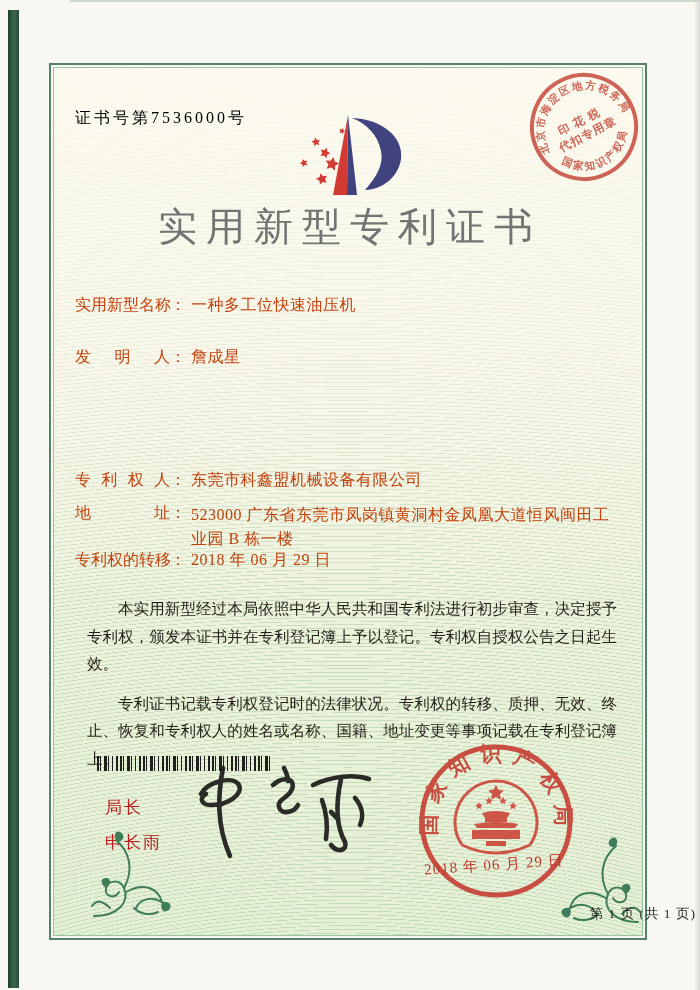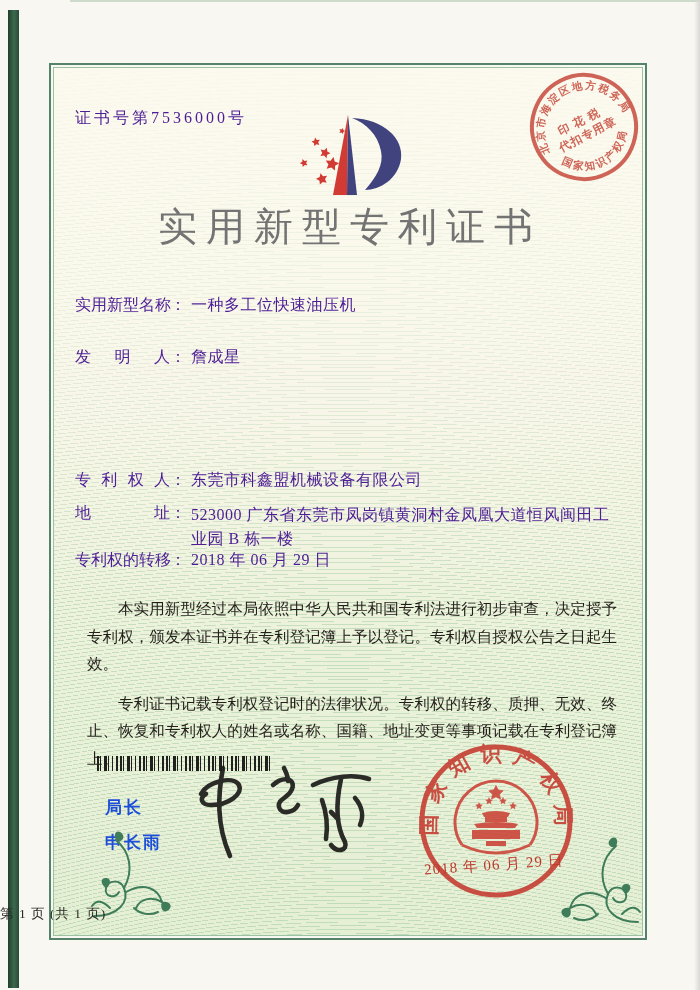--- a/index.html
+++ b/index.html
@@ -15,54 +15,54 @@
   .frame .innerline{position:absolute;inset:2px;border:1px solid #9cc2a4;pointer-events:none;z-index:3;}
   
   .guilloche{position:absolute;inset:3px;
     background:
       repeating-radial-gradient(ellipse 820px 430px at 50% 132%, rgba(108,175,118,.30) 0 1.5px, rgba(0,0,0,0) 1.5px 7px),
       linear-gradient(180deg,#fbf8ec 0%,#f6f4e5 35%,#ecf2db 65%,#e5efd4 100%);}
   .guilloche::after{content:'';position:absolute;inset:0;
       background:linear-gradient(180deg,rgba(252,249,238,.95) 0%,rgba(252,249,238,.55) 32%,rgba(252,249,238,0) 62%);}
   .layer{position:absolute;z-index:2;}
   
-  .cert-no{left:75px;top:108px;font-size:16px;letter-spacing:3px;color:#4c1d95;}
+  .cert-no{left:75px;top:108px;font-size:16px;letter-spacing:3px;color:#000000;}
   .logo{left:280px;top:109px;}
   .title{left:0;top:200px;width:700px;text-align:center;font-size:39px;letter-spacing:9px;color:#737373;font-weight:500;}
   
-  .frow{left:75px;width:562px;font-size:16px;color:#4c1d95;white-space:nowrap;}
+  .frow{left:75px;width:562px;font-size:16px;color:#c2410c;white-space:nowrap;}
   .flabel{display:inline-block;width:95px;text-align:justify;text-align-last:justify;vertical-align:top;}
   .fcolon{display:inline-block;vertical-align:top;}
   .fvalue{display:inline-block;margin-left:5px;vertical-align:top;letter-spacing:.5px;}
   .addr .fvalue{width:430px;white-space:normal;line-height:24px;}
   .pair2{position:absolute;left:315px;top:0;white-space:nowrap;}
   .pair2 .flabel{width:80px;}
   
   .bodytext{left:75px;top:583px;width:554px;font-size:15.5px;line-height:27.5px;color:#221f1a;text-align:justify;}
   .bodytext p{margin:12px;text-indent:2em;}
   
   .barcode{left:97px;top:756px;width:176px;height:15px;
     background:repeating-linear-gradient(90deg,
       #20201e 0 2px,transparent 2px 3px,#20201e 3px 4px,transparent 4px 7px,
       #20201e 7px 10px,transparent 10px 11px,#20201e 11px 12px,transparent 12px 15px,
       #20201e 15px 16px,transparent 16px 19px,#20201e 19px 21px,transparent 21px 23px);}
   
-  .officer{left:105px;top:790px;font-size:17px;color:#1d4ed8;letter-spacing:2px;line-height:35px;font-weight:bold;}
+  .officer{left:105px;top:790px;font-size:17px;color:#b91c1c;letter-spacing:2px;line-height:35px;}
   .signature{left:185px;top:760px;}
   
   .seal{left:412px;top:736px;}
   .seal-date{left:424px;top:855px;width:160px;font-size:15px;color:#bf382c;letter-spacing:1px;
              transform:rotate(-4deg);white-space:nowrap;}
   
   .taxstamp{left:516px;top:59px;transform:rotate(-27deg);}
   
   .flourish-l{left:88px;top:830px;}
   .flourish-r{left:552px;top:836px;transform:scaleX(-1);}
   
-  .footer{left:0;top:905px;width:696px;text-align:left;font-size:13.5px;letter-spacing:1px;color:#2b2b26;}
+  .footer{left:0;top:905px;width:696px;text-align:right;font-size:13.5px;letter-spacing:1px;color:#2b2b26;}
   svg text, svg textPath{font-family:"Liberation Serif","DejaVu Serif",serif;}
 </style>
 </head>
 <body>
 
 <div class="page">
   <div class="spine"></div>
   <div class="top-edge"></div>
   <div class="right-edge"></div>
 

